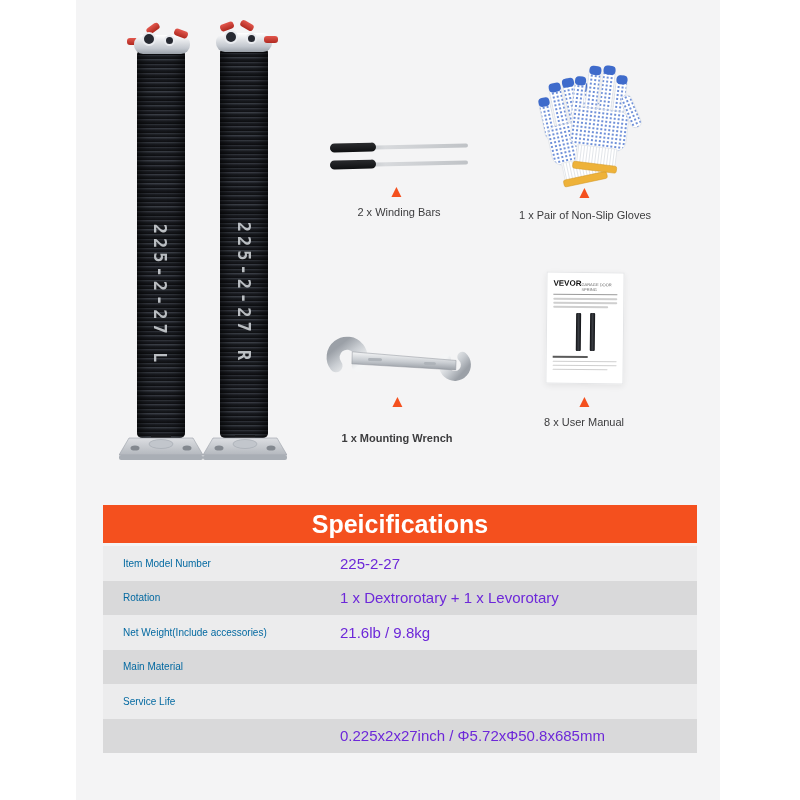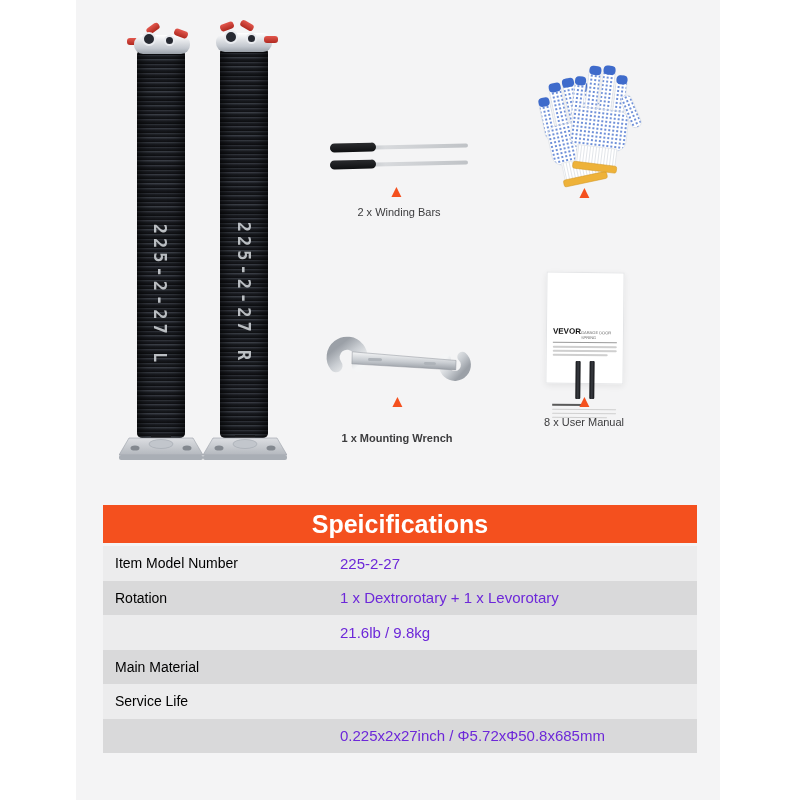--- a/index.html
+++ b/index.html
@@ -43,21 +43,21 @@
   .bar1{top:5px;transform:rotate(-1.3deg);}
   .bar2{top:22px;transform:rotate(-1.3deg);}
 
   
   .gloves{position:absolute;left:538px;top:62px;width:112px;height:126px;}
   .wrench{position:absolute;left:320px;top:338px;width:160px;height:46px;transform:rotate(2deg);}
 
   .manual{position:absolute;left:546px;top:272px;width:78px;height:112px;background:#fff;
     border:1px solid #e4e5e7;box-shadow:0 2px 6px rgba(0,0,0,.07);transform:rotate(.6deg);
     box-sizing:border-box;padding:6px;}
-  .manual-head{display:flex;justify-content:center;align-items:baseline;margin-top:48px;}
+  .manual-head{display:flex;justify-content:center;align-items:baseline;}
   .manual-brand{font-size:8px;font-weight:bold;color:#101010;letter-spacing:0;}
   .manual-doc{font-size:4px;color:#666;}
   .m-rule{height:1px;background:#9a9a9a;margin:2px 0 3px;}
   .m-line{height:1.5px;background:#cfcfcf;margin:2.5px 0;border-radius:1px;}
   .m-line.w86{width:86%;}
   .m-bold{height:2.5px;background:#5a5a5a;width:55%;margin:4px 0 2px;}
   .m-springs{display:flex;justify-content:center;gap:9px;margin:5px 0;}
   .m-spring{width:5px;height:38px;border-radius:1px;
     background:linear-gradient(90deg,#101114,#3a3d43,#101114);}
 
@@ -69,21 +69,21 @@
   .kl1{left:249px;top:206px;} .kl2{left:435px;top:209px;}
   .kl3{left:247px;top:432px;font-weight:bold;} .kl4{left:434px;top:416px;}
 
   
   .spec-table{position:absolute;left:103px;top:505px;width:594px;}
   .spec-header{height:38px;line-height:38px;background:#f4501e;color:#ffffff;
     font-size:25px;font-weight:600;text-align:center;margin-bottom:3px;}
   .spec-row{position:relative;height:34.5px;display:flex;align-items:center;}
   .spec-rows .spec-row:nth-child(odd){background:#ececed;}
   .spec-rows .spec-row:nth-child(even){background:#d9d9da;}
-  .spec-label{margin-left:12px;font-size:14px;color:#000000;}
+  .spec-label{margin-left:20px;font-size:10px;color:#0369a1;}
   .spec-value{position:absolute;left:237px;font-size:15px;font-weight:normal;color:#6d28d9;white-space:nowrap;}
 </style>
 </head>
 <body>
 
 <div class="stage">
   <div class="content-band"></div>
 
   <div class="spring-coil coil-left"></div>
   <div class="spring-stamp stamp-left">225-2-27 L</div>
@@ -214,35 +214,37 @@
     <div class="m-line"></div>
     <div class="m-line w86"></div>
   </div>
 
   <span class="tri tri1">▲</span>
   <span class="tri tri2">▲</span>
   <span class="tri tri3">▲</span>
   <span class="tri tri4">▲</span>
 
   <div class="kit-label kl1">2 x Winding Bars</div>
+  <div class="kit-label kl2">1 x Pair of Non-Slip Gloves</div>
   <div class="kit-label kl3">1 x Mounting Wrench</div>
   <div class="kit-label kl4">8 x User Manual</div>
 
   <div class="spec-table">
     <div class="spec-header">Speicifications</div>
     <div class="spec-rows">
       <div class="spec-row">
         <span class="spec-label">Item Model Number</span>
         <span class="spec-value">225-2-27</span>
       </div>
       <div class="spec-row">
         <span class="spec-label">Rotation</span>
         <span class="spec-value">1 x Dextrorotary + 1 x Levorotary</span>
       </div>
       <div class="spec-row">
+        <span class="spec-label">Net Weight(Include accessories)</span>
         <span class="spec-value">21.6lb / 9.8kg</span>
       </div>
       <div class="spec-row">
         <span class="spec-label">Main Material</span>
       </div>
       <div class="spec-row">
         <span class="spec-label">Service Life</span>
       </div>
       <div class="spec-row">
         <span class="spec-value">0.225x2x27inch / Φ5.72xΦ50.8x685mm</span>

